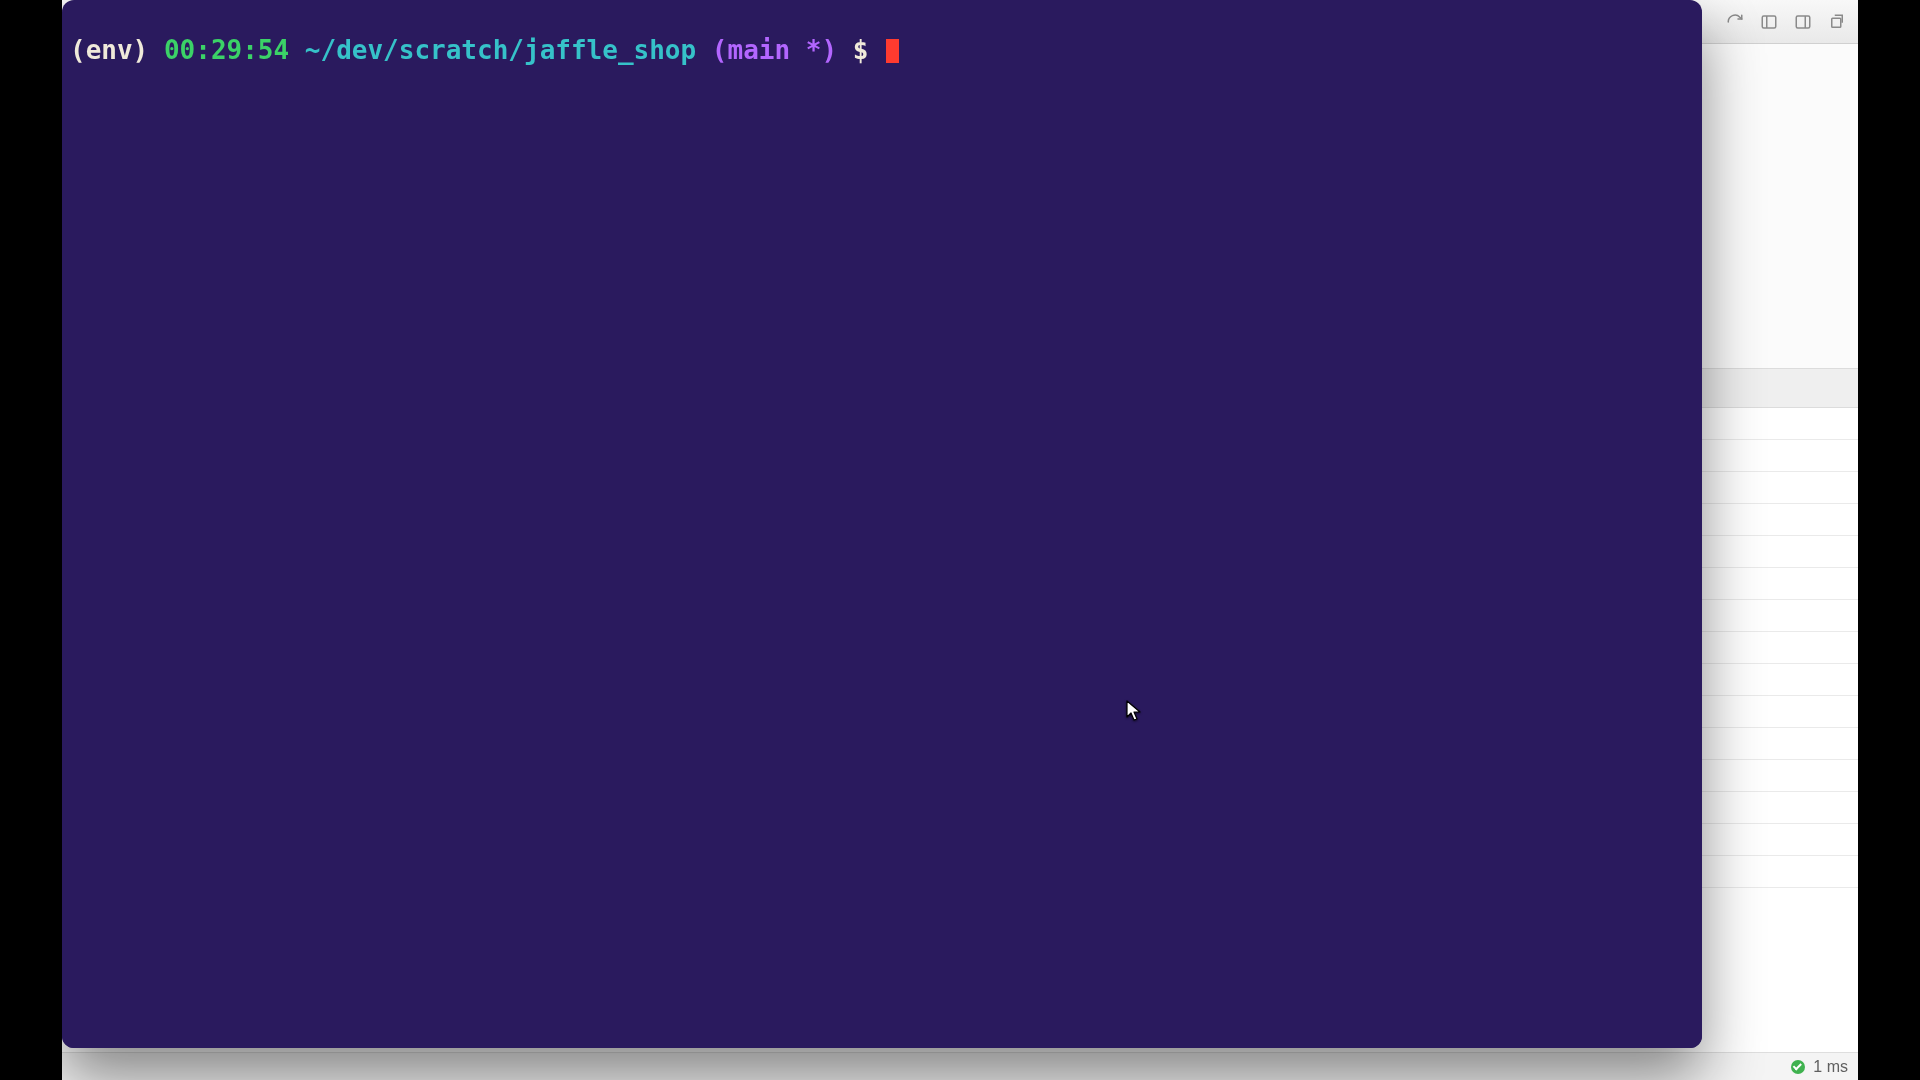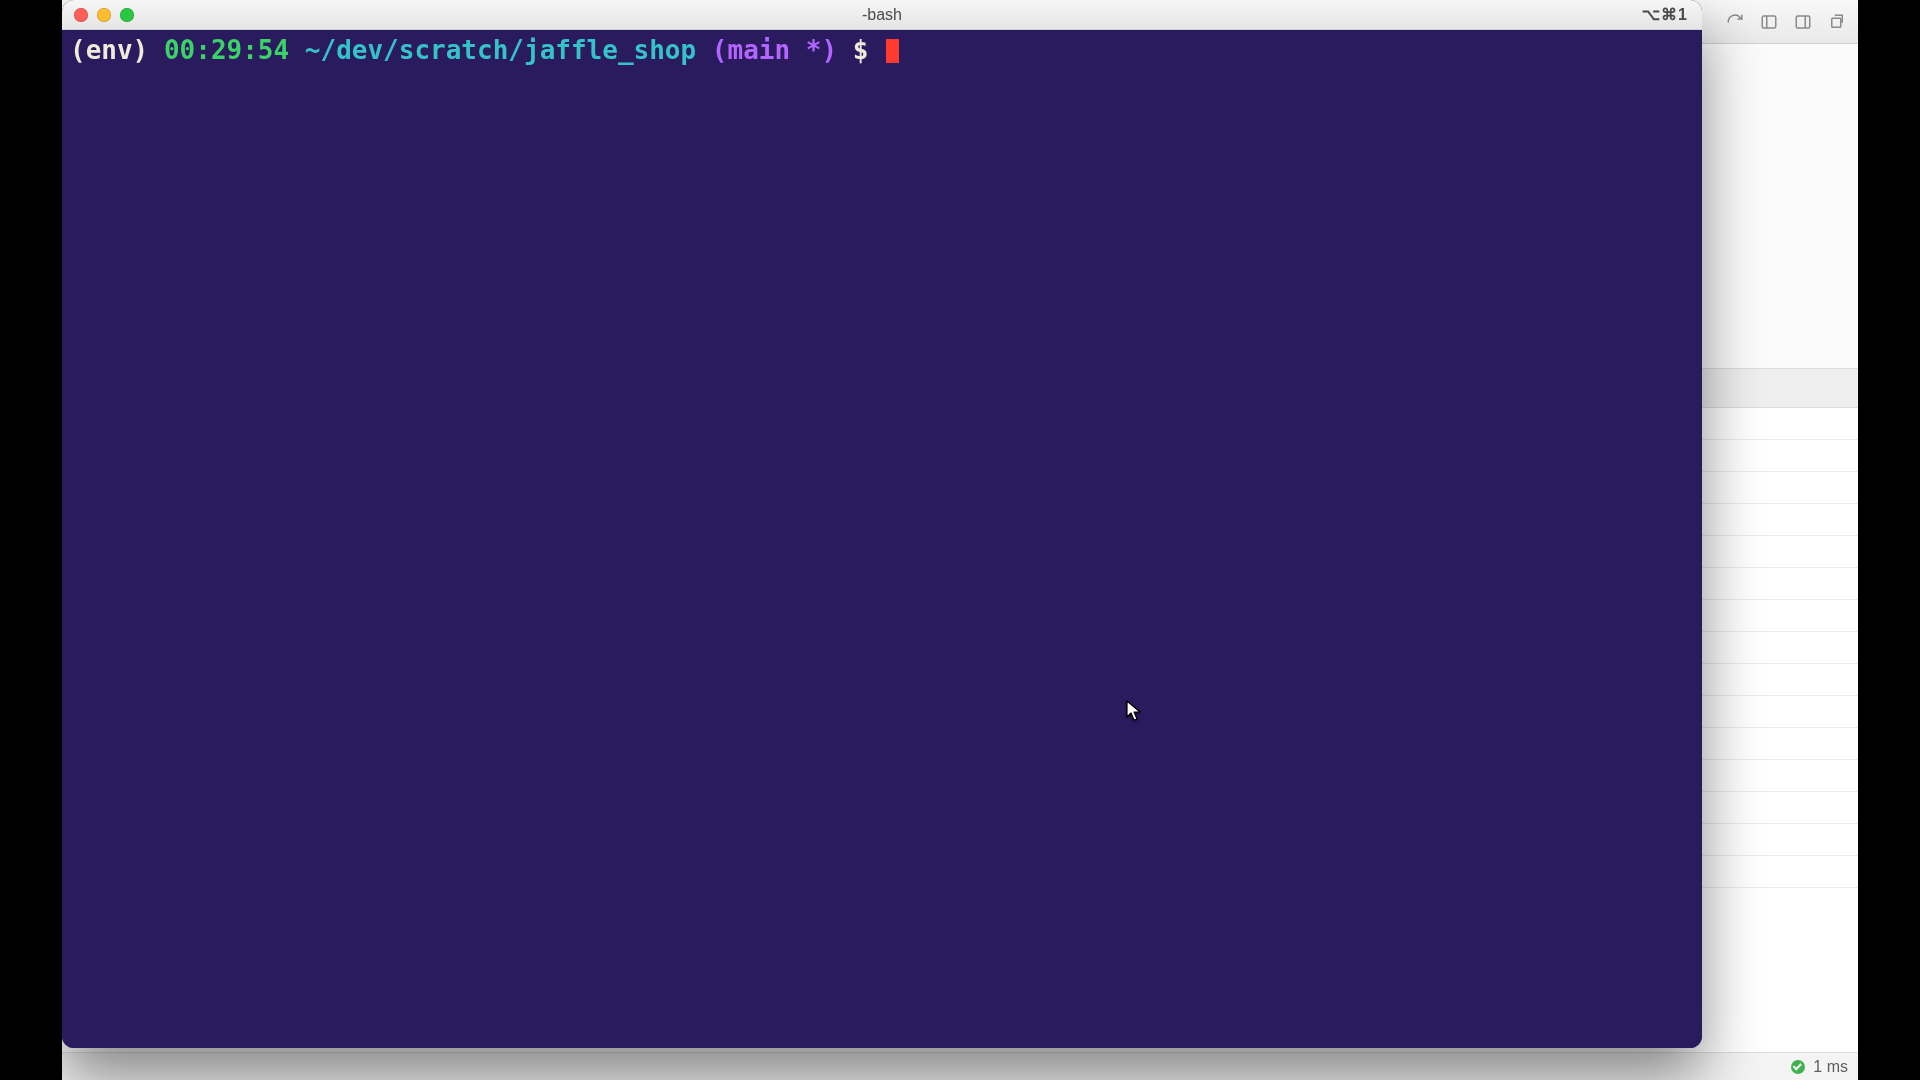--- a/index.html
+++ b/index.html
@@ -221,29 +221,20 @@
           <div class="hline"></div>
       </div>
       <div class="ide-statusbar">
         <span class="status-dot"></span>
         <span>1 ms</span>
       </div>
     </div>
   </div>
 
   <div class="term-window">
-    <div class="term-titlebar">
-      <div class="traffic">
-        <span class="dot red"></span>
-        <span class="dot yellow"></span>
-        <span class="dot green"></span>
-      </div>
-      <span class="term-title">-bash</span>
-      <span class="term-shortcut">⌥⌘1</span>
-    </div>
     <div class="term-body"><span class="seg c-env">(env)</span> <span class="seg c-time">00:29:54</span> <span class="seg c-path">~/dev/scratch/jaffle_shop</span> <span class="seg c-git">(main *)</span> <span class="seg c-prompt">$</span> <span class="cursor-block"></span></div>
   </div>
 
   <div class="mouse-pointer" style="left:1064px; top:700px;">
     <svg viewBox="0 0 16 22">
         <path d="M1 1 L1 17 L5 13 L8 20 L11 19 L8 12 L14 12 Z" fill="#ffffff" stroke="#000000" stroke-width="1.2" stroke-linejoin="round"></path>
       </svg>
   </div>
 
 </div>

